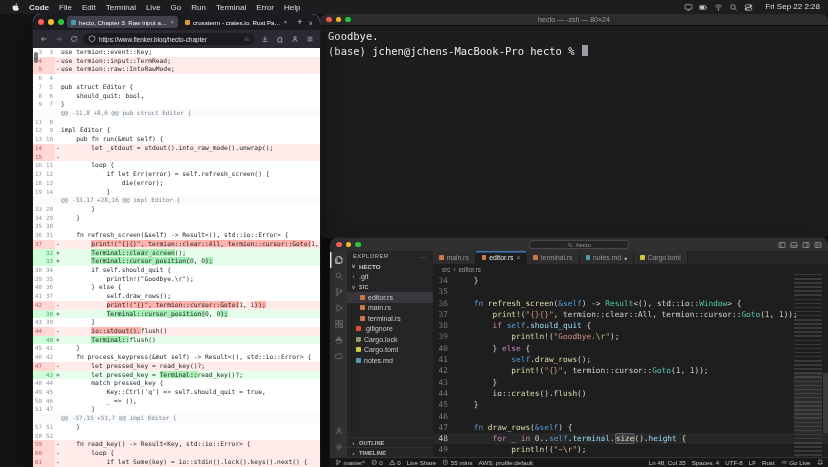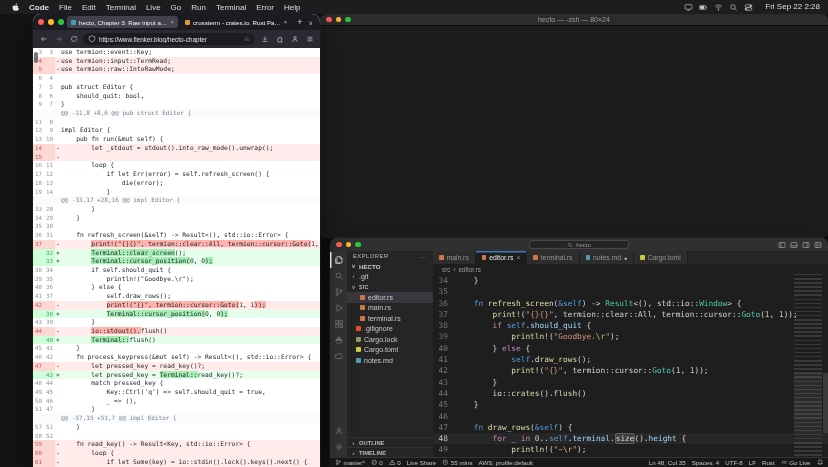--- a/index.html
+++ b/index.html
@@ -511,20 +511,22 @@
 
   <section class="win term">
     <div class="term-tb">
       <span class="tl small">
           <i class="r"></i>
           <i class="y"></i>
           <i class="g"></i>
         </span>
       <span class="term-title">hecto — -zsh — 80×24</span>
     </div>
+    <div class="term-body"><span>Goodbye.</span>
+<span>(base) jchen@jchens-MacBook-Pro hecto % </span><span class="cursor-block"></span></div>
   </section>
 
   <section class="win vsc">
     <div class="vsc-tb">
       <span class="tl small">
           <i class="r"></i>
           <i class="y"></i>
           <i class="g"></i>
         </span>
       <span class="cmdcenter">

